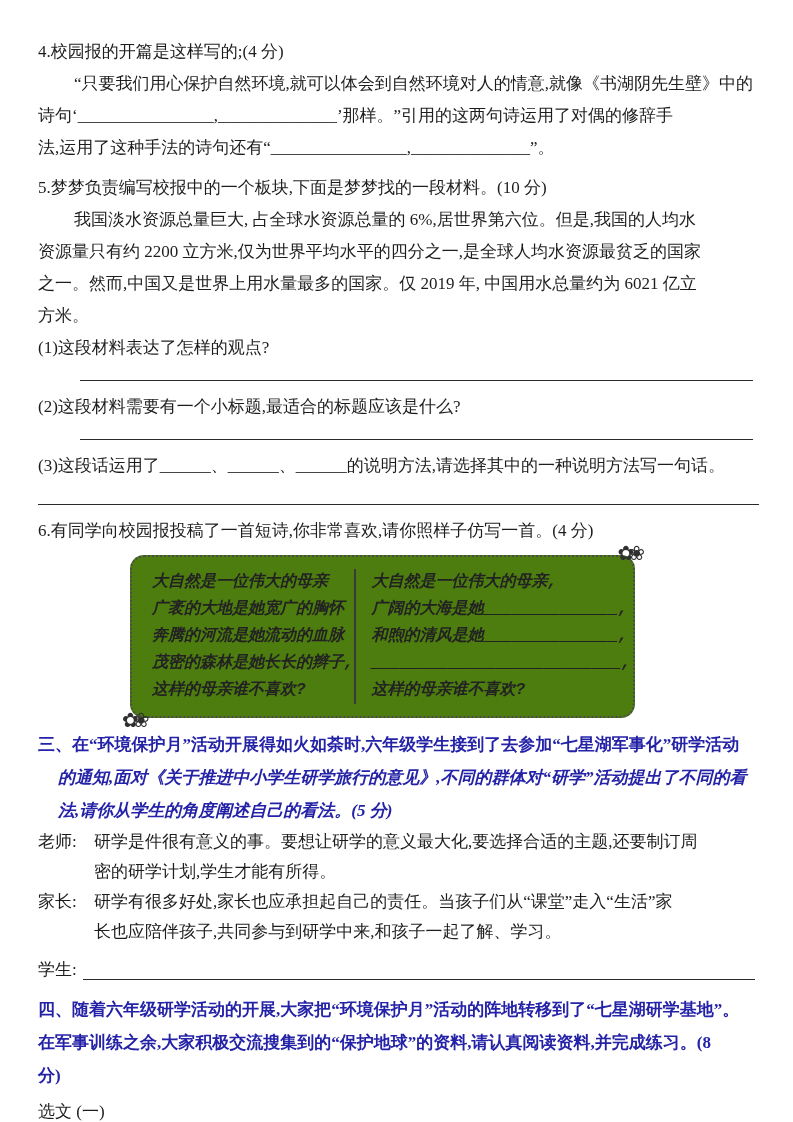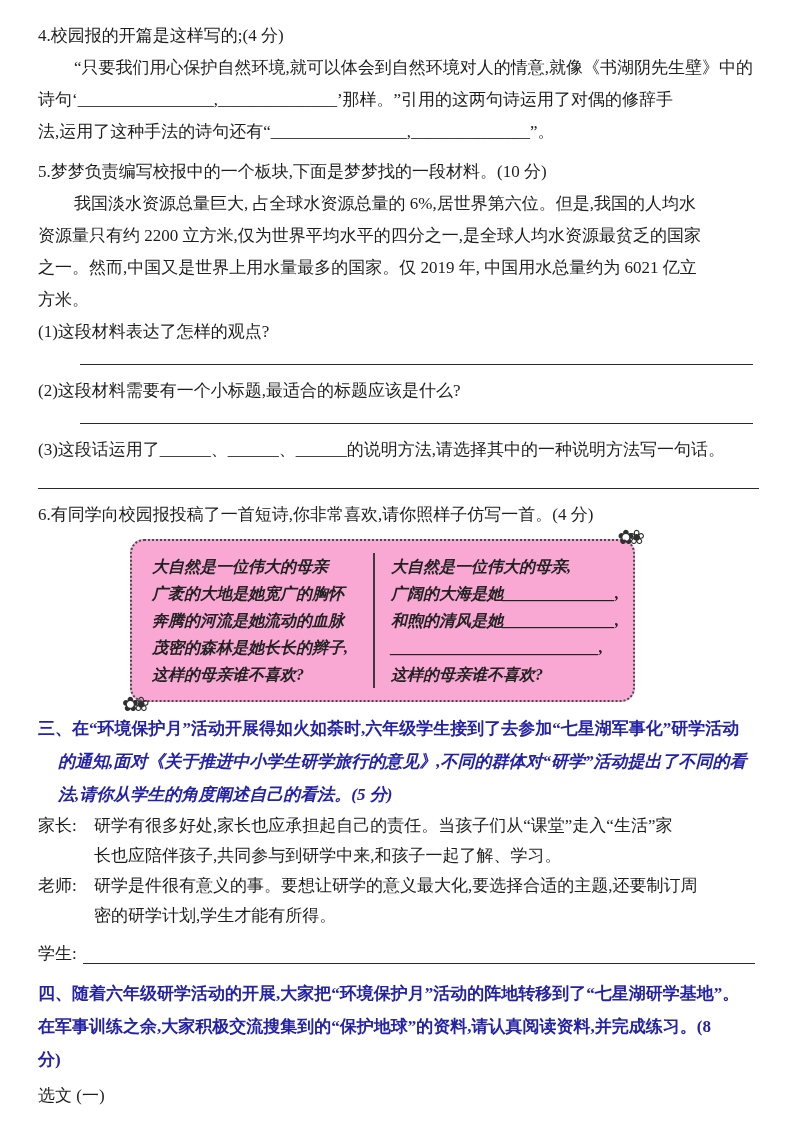--- a/index.html
+++ b/index.html
@@ -4,39 +4,40 @@
 <style>
   * { margin:0; padding:0; box-sizing:border-box; }
   html,body { width:793px; background:#ffffff; }
   body {
     font-family:"Liberation Serif","DejaVu Serif",serif;
     color:#1d1d1d;
   }
   .page {
     position:relative;
     width:793px; height:1122px;
-    padding:20px 32px 0 38px;
+    padding:36px 32px 0 38px;
     overflow:hidden;
     background:#ffffff;
   }
   .line { font-size:17px; line-height:32px; white-space:nowrap; }
   .indent1 { padding-left:36px; }
   .q-gap { margin-top:8px; }
   
   .ans-line {
     height:0; border-bottom:1.6px solid #2a2a2a;
     margin:16px 8px 10px 42px;
   }
   .ans-line.full { margin:22px 2px 10px 0; }
   
   .poem-wrap { position:relative; width:505px; margin:8px 0 10px 92px; }
   .poem-box {
     border:2px dotted #4a4a4a; border-radius:14px;
     display:flex; padding:12px 14px 12px 20px;
-    background:#f9a8d4;
+    background:#4d7c0f;
+    font-family:Liberation Mono, monospace;
   }
   .poem-col { font-size:16px; line-height:27px; font-weight:700; font-style:italic; color:#222; }
   .poem-col.left  { width:225px; }
   .poem-col.right { flex:1; padding-left:16px; border-left:2px solid #3a3a3a; }
   .poem-col div { white-space:nowrap; }
   .doodle { position:absolute; color:#2f2f2f; font-size:20px; line-height:1; letter-spacing:-6px; }
   .doodle.tr { top:-12px; right:-4px; }
   .doodle.bl { bottom:-12px; left:-8px; }
   
   .blue { color:#2422a7; font-weight:700; }
@@ -102,31 +103,31 @@
     </div>
   </section>
 
   <section>
     <div class="blue">
       <div class="line">三、在“环境保护月”活动开展得如火如荼时,六年级学生接到了去参加“七星湖军事化”研学活动</div>
       <div class="line hang">的通知,面对《关于推进中小学生研学旅行的意见》,不同的群体对“研学”活动提出了不同的看</div>
       <div class="line hang">法,请你从学生的角度阐述自己的看法。(5 分)</div>
     </div>
     <div class="dialog">
+      <span class="dlabel">老师:</span>
+      <div class="dtext">
+        <div>研学是件很有意义的事。要想让研学的意义最大化,要选择合适的主题,还要制订周</div>
+        <div>密的研学计划,学生才能有所得。</div>
+      </div>
+    </div>
+    <div class="dialog">
       <span class="dlabel">家长:</span>
       <div class="dtext">
         <div>研学有很多好处,家长也应承担起自己的责任。当孩子们从“课堂”走入“生活”家</div>
         <div>长也应陪伴孩子,共同参与到研学中来,和孩子一起了解、学习。</div>
-      </div>
-    </div>
-    <div class="dialog">
-      <span class="dlabel">老师:</span>
-      <div class="dtext">
-        <div>研学是件很有意义的事。要想让研学的意义最大化,要选择合适的主题,还要制订周</div>
-        <div>密的研学计划,学生才能有所得。</div>
       </div>
     </div>
     <div class="student-row">
       <span>学生:</span>
       <span class="s-underline"></span>
     </div>
   </section>
 
   <section class="q-gap">
     <div class="blue">

